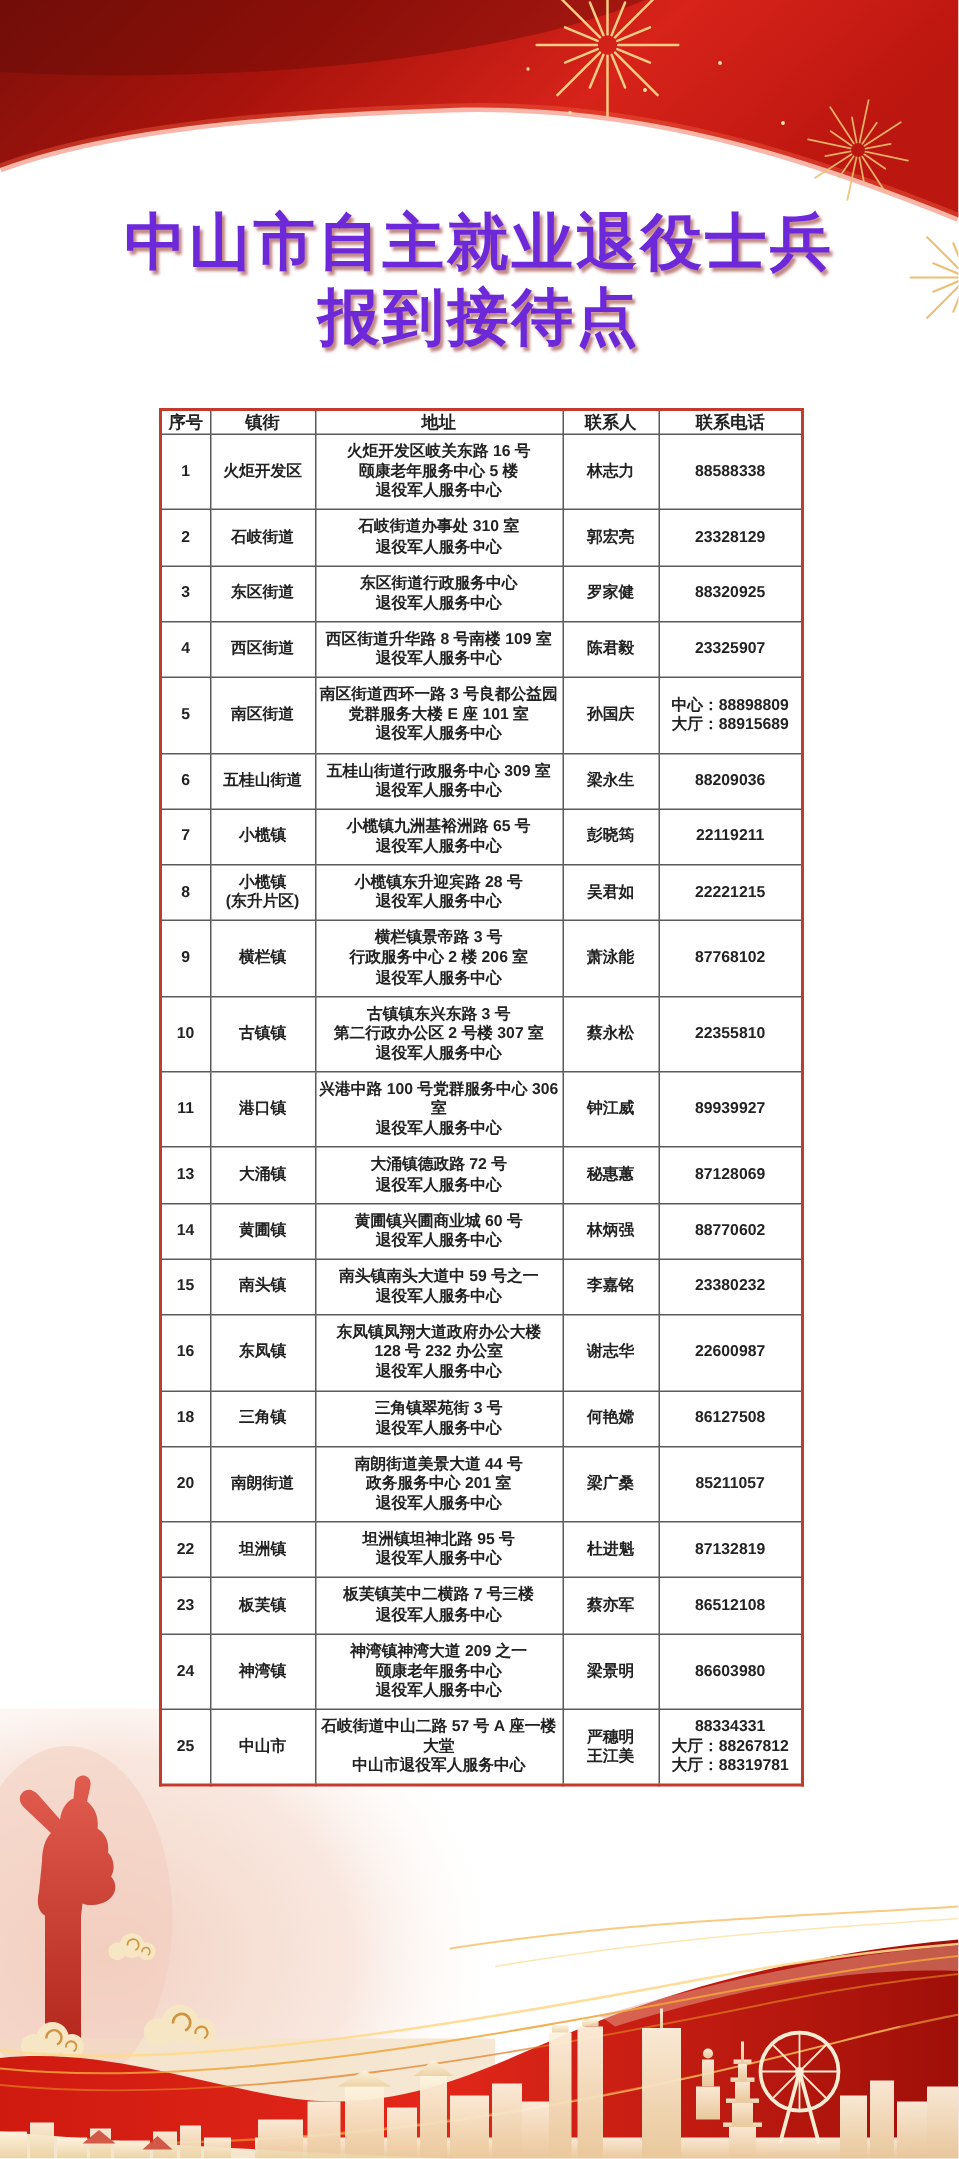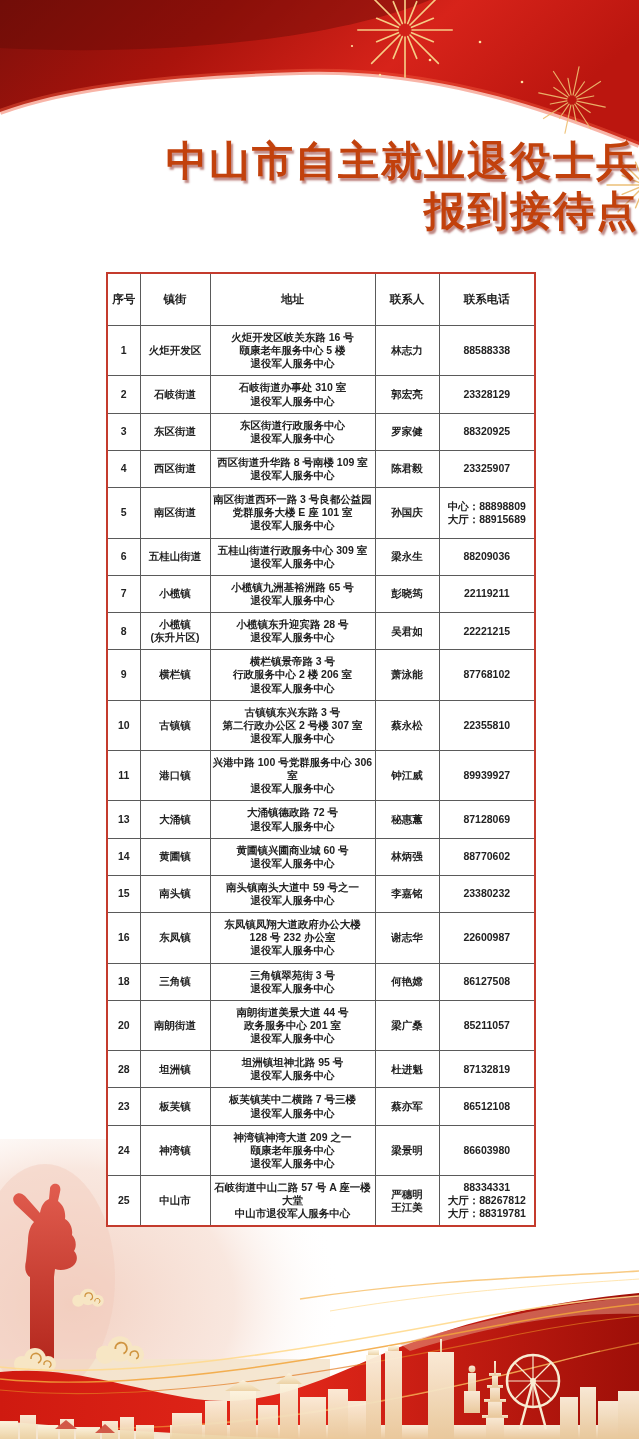--- a/index.html
+++ b/index.html
@@ -3,36 +3,36 @@
 <meta charset="utf-8">
 <style>
   html,body{margin:0;padding:0;}
   body{
     width:639px;height:1439px;position:relative;overflow:hidden;background:#ffffff;
     font-family:"Liberation Sans","DejaVu Sans",sans-serif;
   }
   svg.banner{position:absolute;top:0;left:0;display:block;}
   svg.footer{position:absolute;bottom:0;left:0;display:block;}
   .title-block{
-    position:absolute;top:136px;left:0;width:100%;text-align:right;
+    position:absolute;top:136px;left:0;width:100%;text-align:center;
     font-family:"DejaVu Serif","Liberation Serif",serif;font-weight:bold;
-    font-size:41px;line-height:1.22;color:#c2410c;letter-spacing:2px;
+    font-size:41px;line-height:1.22;color:#6d28d9;letter-spacing:2px;
     text-shadow:2px 3px 2px rgba(130,15,8,.5), -1px -1px 0 rgba(255,255,255,.55);
     z-index:3;
   }
   table.reception{
     position:absolute;top:272px;left:106px;width:428px;z-index:4;
     border-collapse:collapse;background:#ffffff;table-layout:fixed;
     border:2px solid #c43b2d;
   }
   table.reception th, table.reception td{
     border:1px solid #5a5a5a;text-align:center;vertical-align:middle;color:#222;
   }
   table.reception th{
-    font-size:11.5px;font-weight:bold;padding:18px 2px;
+    font-size:11.5px;font-weight:bold;padding:0 2px;
   }
   table.reception td{
     font-size:10.5px;line-height:1.25;padding:5px 2px;font-weight:600;
   }
   col.c-no{width:33px;} col.c-town{width:70px;} col.c-addr{width:165px;}
   col.c-contact{width:64px;} col.c-phone{width:96px;}
 </style>
 </head>
 <body>
 
@@ -436,21 +436,21 @@
         <td>
           <div>梁广桑</div>
         </td>
         <td>
           <div>85211057</div>
         </td>
       </tr>
 
 
       <tr>
-        <td>28</td>
+        <td>22</td>
         <td>
           <div>坦洲镇</div>
         </td>
         <td>
           <div>坦洲镇坦神北路 95 号</div>
           <div>退役军人服务中心</div>
         </td>
         <td>
           <div>杜进魁</div>
         </td>

